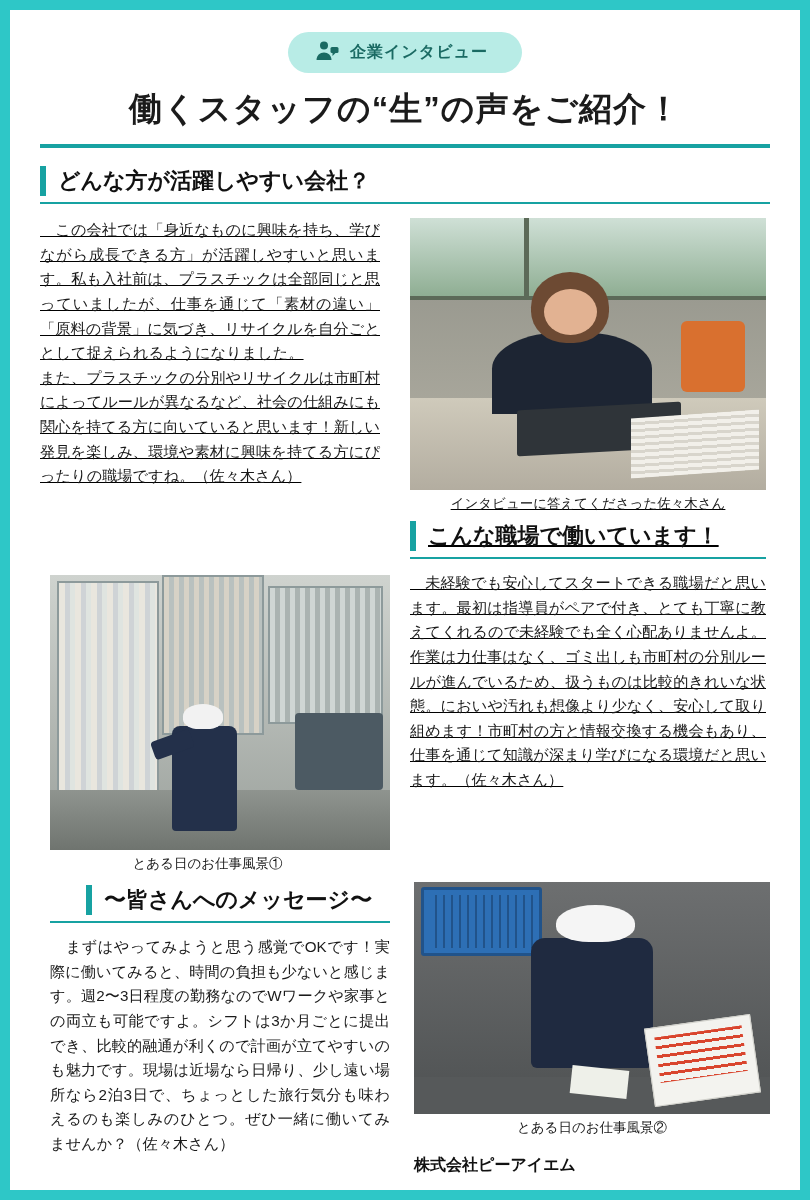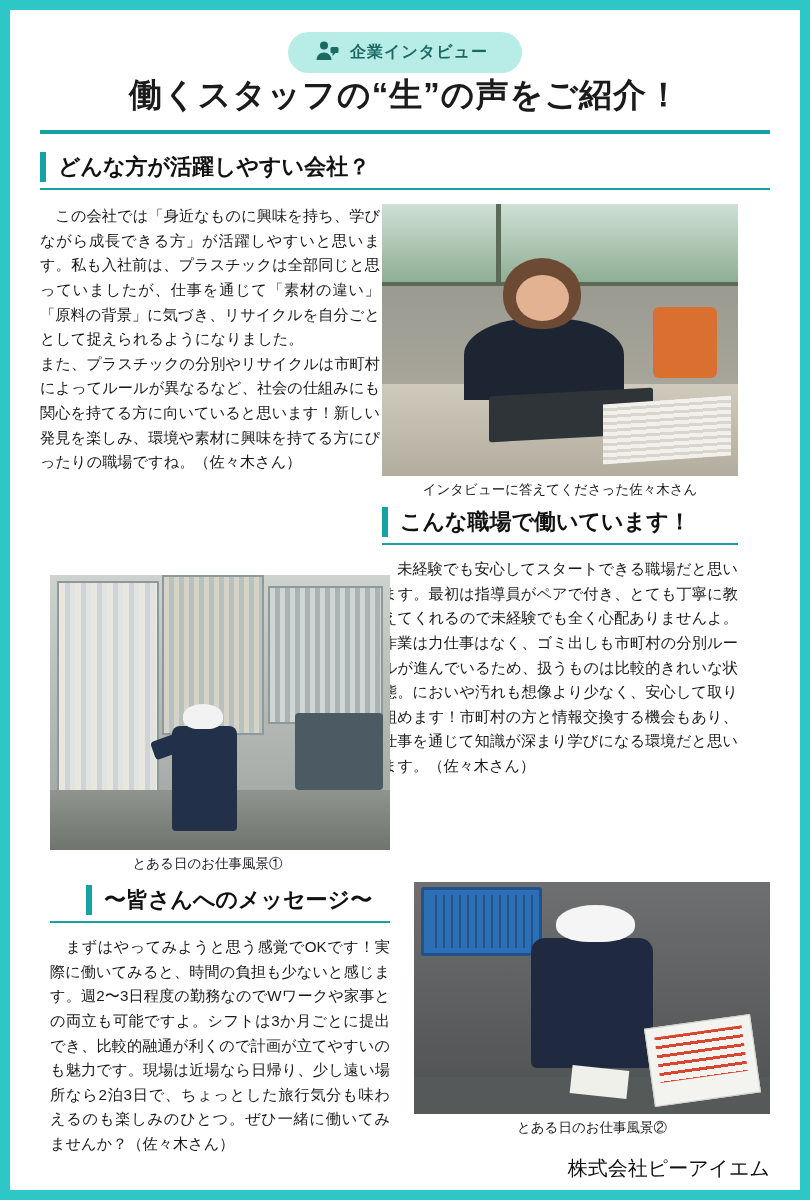--- a/index.html
+++ b/index.html
@@ -38,20 +38,21 @@
     letter-spacing: 1px;
   }
   .badge-icon svg { display: block; }
 
   .main-title {
     text-align: center;
     font-size: 33px;
     font-weight: bold;
     color: #1b1b1b;
     letter-spacing: 1px;
+    margin-top: 14px;
   }
   .title-rule {
     margin: 12px 30px 0 30px;
     border-top: 3px solid #17a2a2;
     border-bottom: 1px solid #17a2a2;
     height: 4px;
   }
 
   
   .sec-head {
@@ -196,23 +197,23 @@
   .ph-sorting .card {
     position: absolute; left: 44%; bottom: 8%; width: 16%; height: 12%;
     background: #eef0e9; transform: rotate(6deg);
   }
   .ph-sorting .ground {
     position: absolute; left: 0; bottom: 0; width: 100%; height: 16%;
     background: #56595a;
   }
 
   .company {
-    text-align: right;
-    font-size: 20px;
-    font-weight: normal;
+    text-align: left;
+    font-size: 16px;
+    font-weight: bold;
     color: #111;
   }
 </style>
 </head>
 <body>
 
 <div class="page">
 
   <div class="badge-wrap">
     <div class="badge">
@@ -232,21 +233,21 @@
   <div class="title-rule"></div>
 
   <div style="margin:0 30px;">
     <div class="sec-head">
       <div class="sec-bar"></div>
       <div class="sec-title">どんな方が活躍しやすい会社？</div>
     </div>
     <div class="sec-underline"></div>
   </div>
 
-  <div style="display:flex; gap:2px; margin:14px 30px 0 30px;">
+  <div style="display:flex; gap:30px; margin:14px 30px 0 30px;text-decoration:underline;">
     <div style="width:340px;">
       <div class="body-text">　この会社では「身近なものに興味を持ち、学びながら成長できる方」が活躍しやすいと思います。私も入社前は、プラスチックは全部同じと思っていましたが、仕事を通じて「素材の違い」「原料の背景」に気づき、リサイクルを自分ごととして捉えられるようになりました。
 また、プラスチックの分別やリサイクルは市町村によってルールが異なるなど、社会の仕組みにも関心を持てる方に向いていると思います！新しい発見を楽しみ、環境や素材に興味を持てる方にぴったりの職場ですね。（佐々木さん）</div>
     </div>
     <div style="width:356px;">
       <div class="photo ph-interview" style="width:356px;height:272px;">
         <div class="window"></div>
         <div class="chair"></div>
         <div class="desk"></div>
         <div class="person-body"></div>

